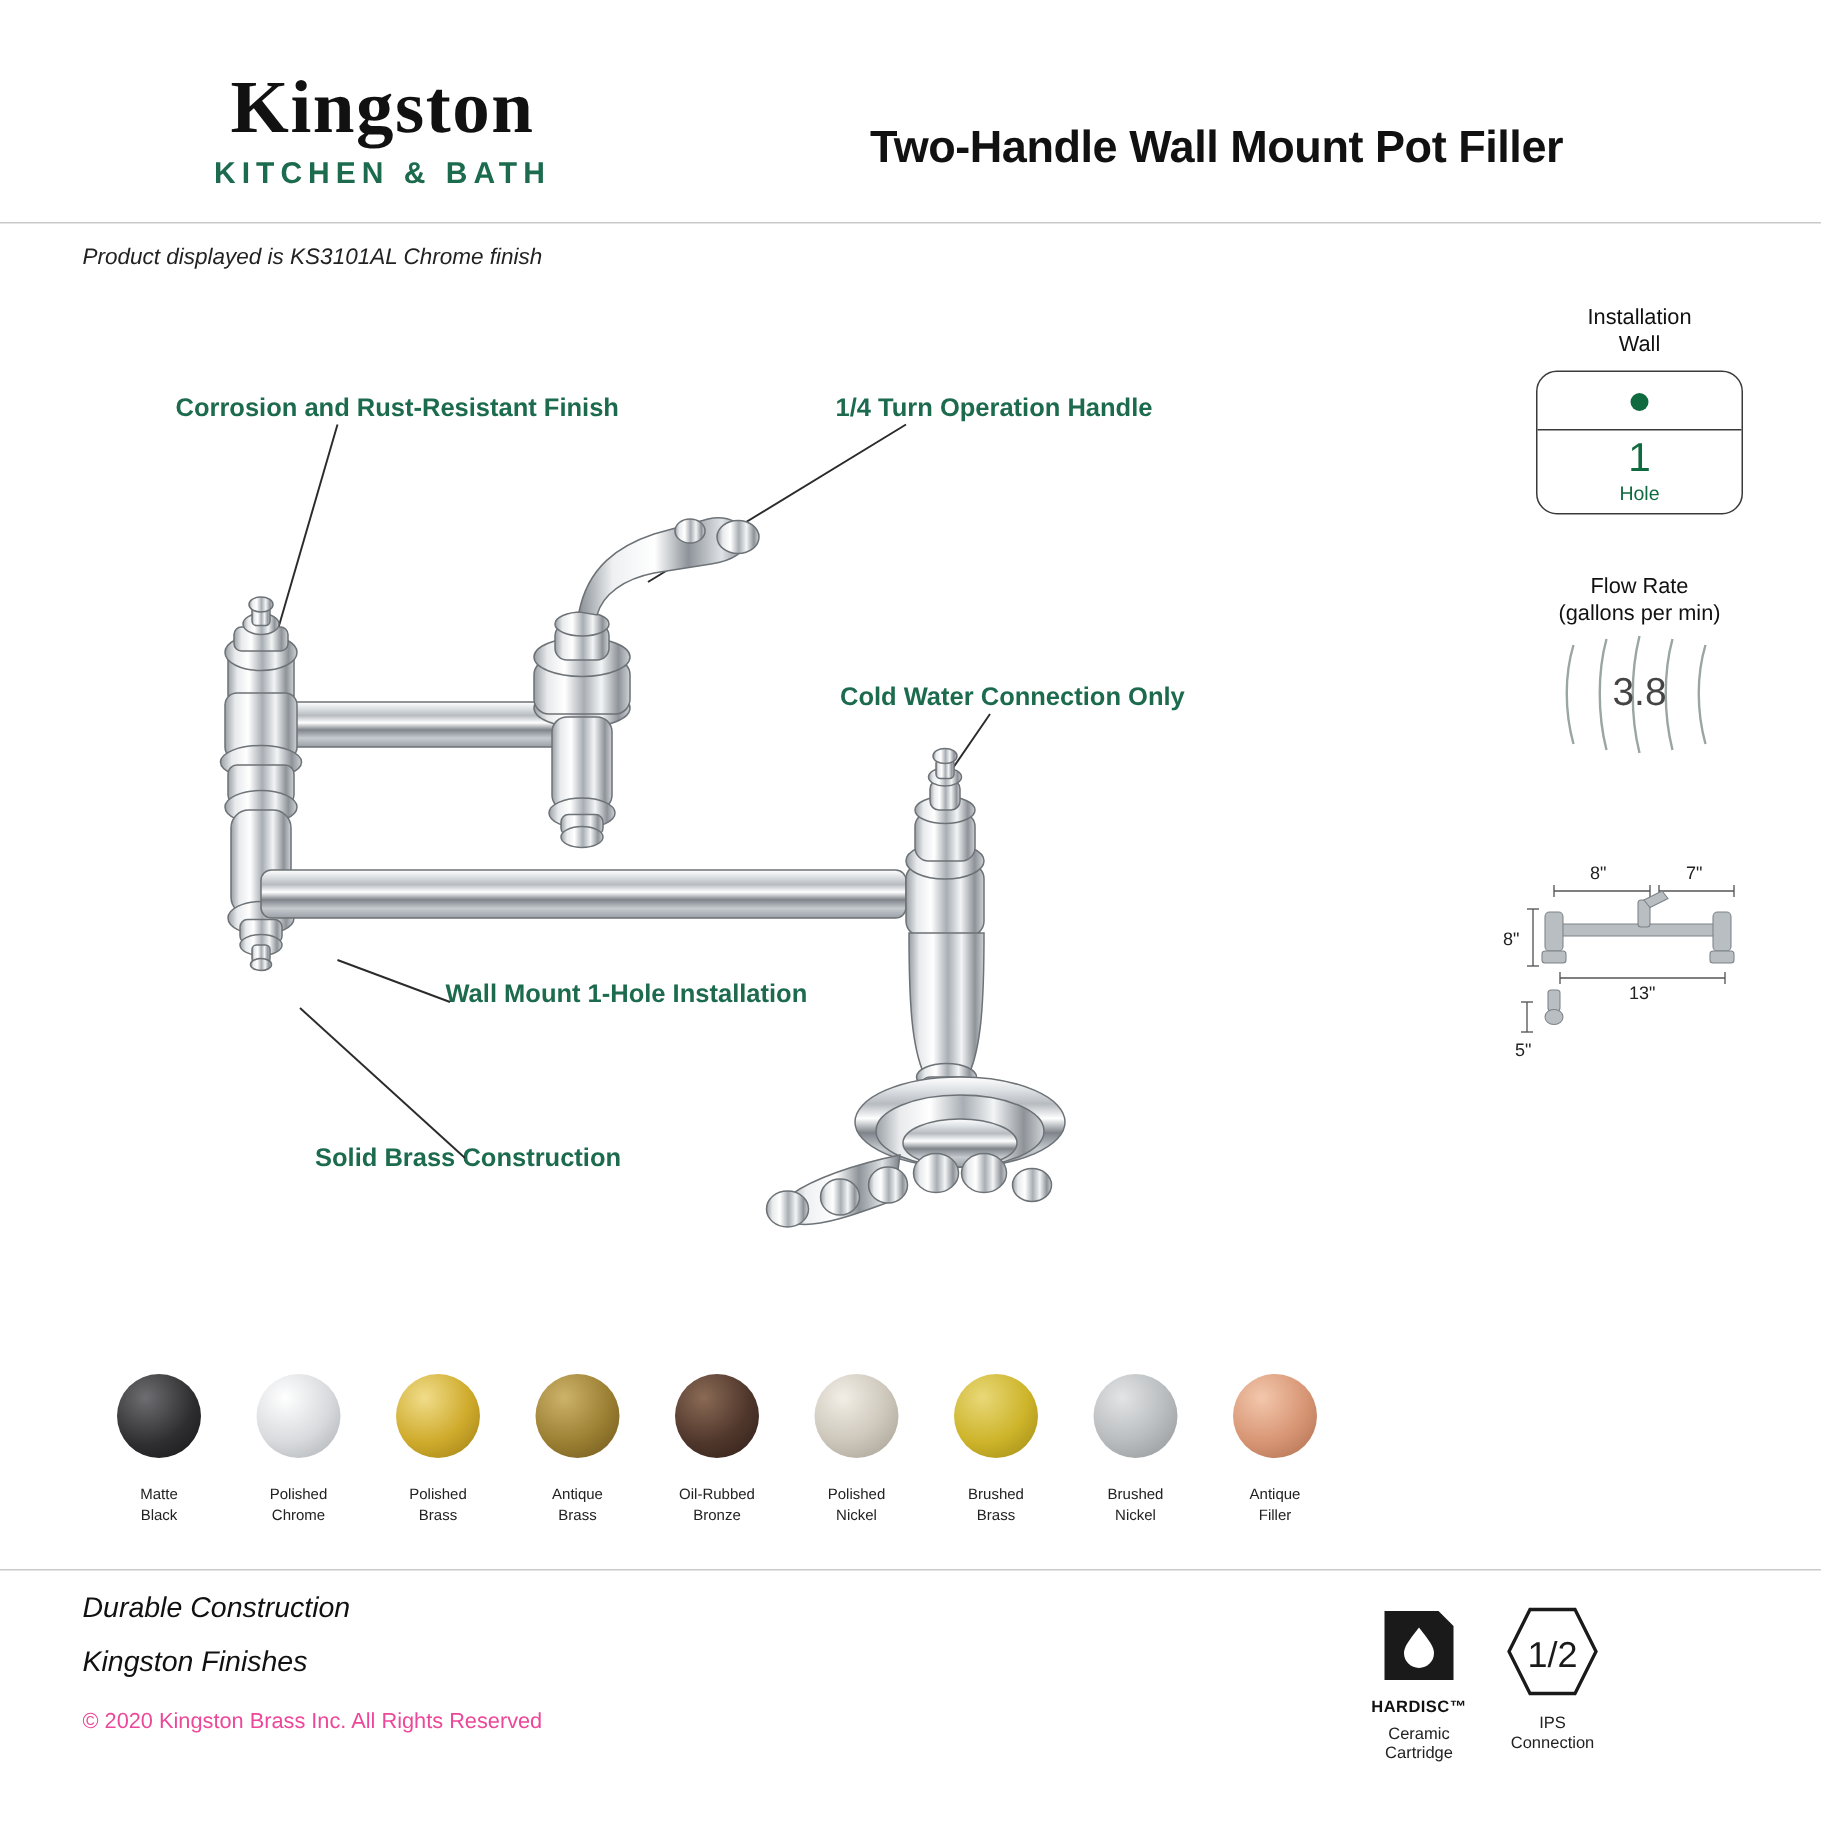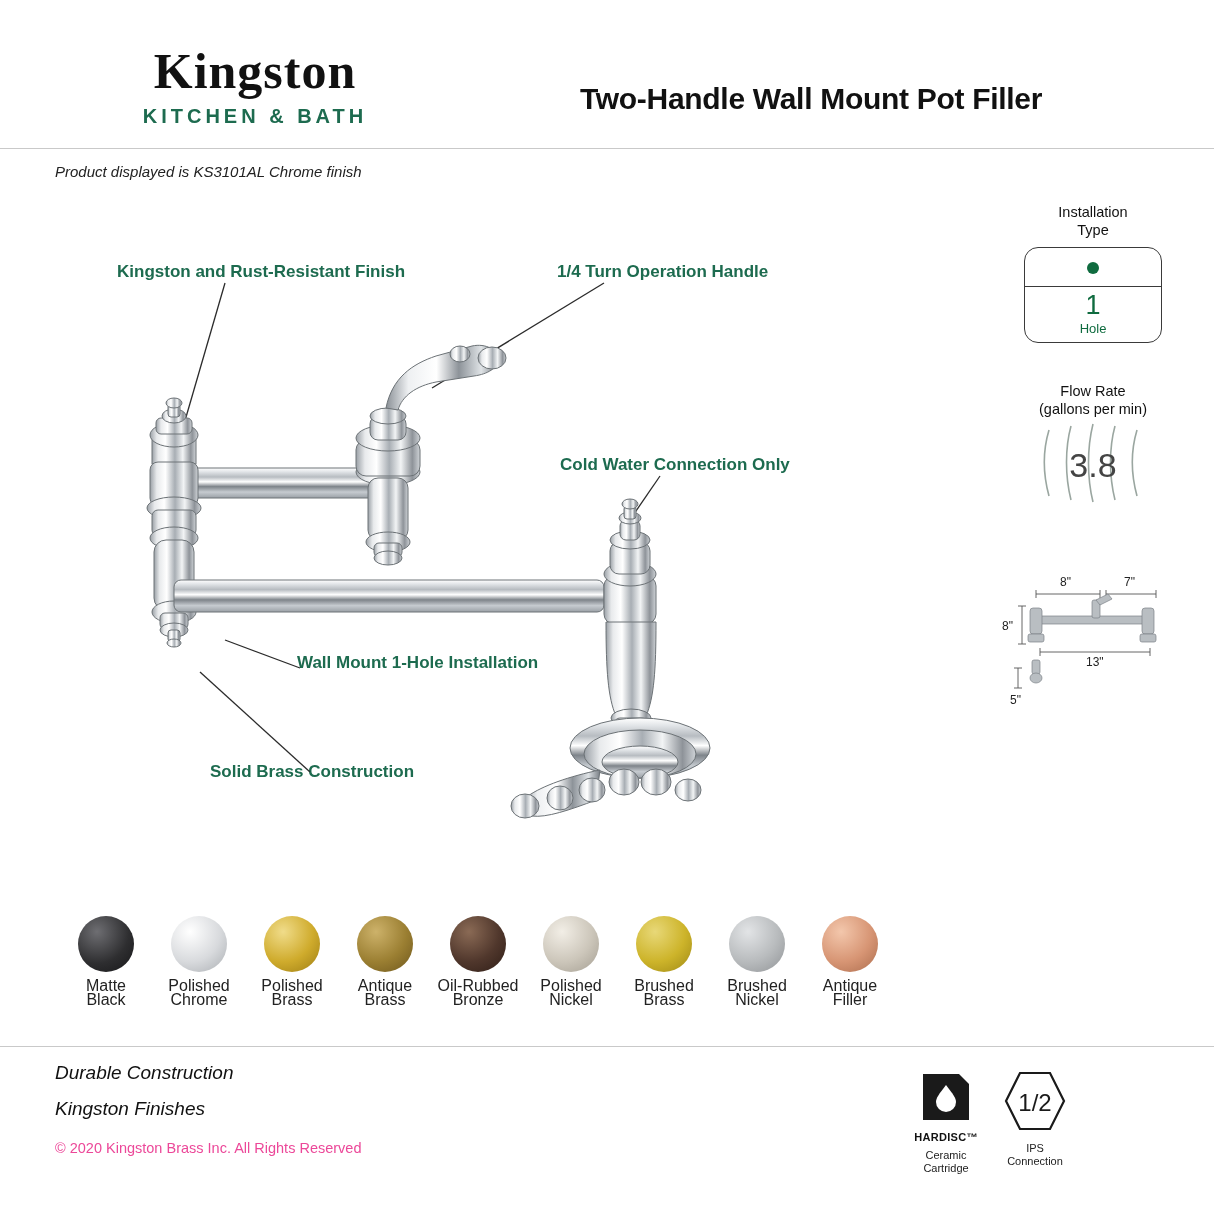--- a/index.html
+++ b/index.html
@@ -169,21 +169,21 @@
     position: relative;
     width: 160px;
     height: 90px;
     margin-top: 4px;
   }
   .flow-num {
     position: absolute;
     left: 0; top: 24px;
     width: 160px;
     text-align: center;
-    font-size: 34px;
+    font-size: 26px;
     color: #444444;
   }
 
   .panel-dims {
     position: absolute;
     left: 1000px; top: 560px;
     width: 190px;
     height: 150px;
   }
 
@@ -200,22 +200,22 @@
     width: 92px;
     text-align: center;
     top: 0;
   }
   .finish .dot {
     width: 56px; height: 56px;
     border-radius: 50%;
     margin: 0 auto;
   }
   .finish .nm {
-    margin-top: 7px;
-    font-size: 16px;
+    margin-top: 18px;
+    font-size: 10px;
     line-height: 13.5px;
     color: #222222;
   }
 
   
   .footer-rule {
     position: absolute;
     left: 0; top: 1046px;
     width: 1214px;
     height: 1px;
@@ -272,21 +272,21 @@
   <div class="header">
     <div class="brand">
       <div class="brand-name">Kingston</div>
       <div class="brand-sub">KITCHEN &amp; BATH</div>
     </div>
     <div class="product-title">Two-Handle Wall Mount Pot Filler</div>
   </div>
   <div class="header-rule"></div>
   <div class="displayed-note">Product displayed is KS3101AL Chrome finish</div>
 
-  <div class="callout c1">Kingston and Rust-Resistant Finish</div>
+  <div class="callout c1">Corrosion and Rust-Resistant Finish</div>
   <div class="callout c2">1/4 Turn Operation Handle</div>
   <div class="callout c3">Cold Water Connection Only</div>
   <div class="callout c4">Wall Mount 1-Hole Installation</div>
   <div class="callout c5">Solid Brass Construction</div>
 
   <svg class="leaders" viewBox="0 0 1214 1214">
     <g stroke="#2b2b2b" stroke-width="1.3" fill="none">
       <line x1="225" y1="283" x2="175" y2="455"></line>
       <line x1="604" y1="283" x2="432" y2="388"></line>
       <line x1="660" y1="476" x2="612" y2="546"></line>
@@ -386,21 +386,21 @@
       <ellipse cx="460" cy="468" rx="13" ry="12" fill="url(#chromeV)"></ellipse>
       <ellipse cx="492" cy="460" rx="13" ry="12" fill="url(#chromeV)"></ellipse>
       <ellipse cx="524" cy="452" rx="15" ry="13" fill="url(#chromeV)"></ellipse>
       <ellipse cx="556" cy="452" rx="15" ry="13" fill="url(#chromeV)"></ellipse>
       <ellipse cx="588" cy="460" rx="13" ry="11" fill="url(#chromeV)"></ellipse>
     </g>
   </svg>
 
   <div class="panel-install">
     <div class="panel-label">Installation</div>
-    <div class="panel-label">Type</div>
+    <div class="panel-label">Wall</div>
     <div class="hole-box">
       <div class="hole-dot"></div>
       <div class="divider"></div>
       <div class="hole-num">1</div>
       <div class="hole-word">Hole</div>
     </div>
   </div>
 
   <div class="panel-flow">
     <div class="panel-label">Flow Rate</div>

